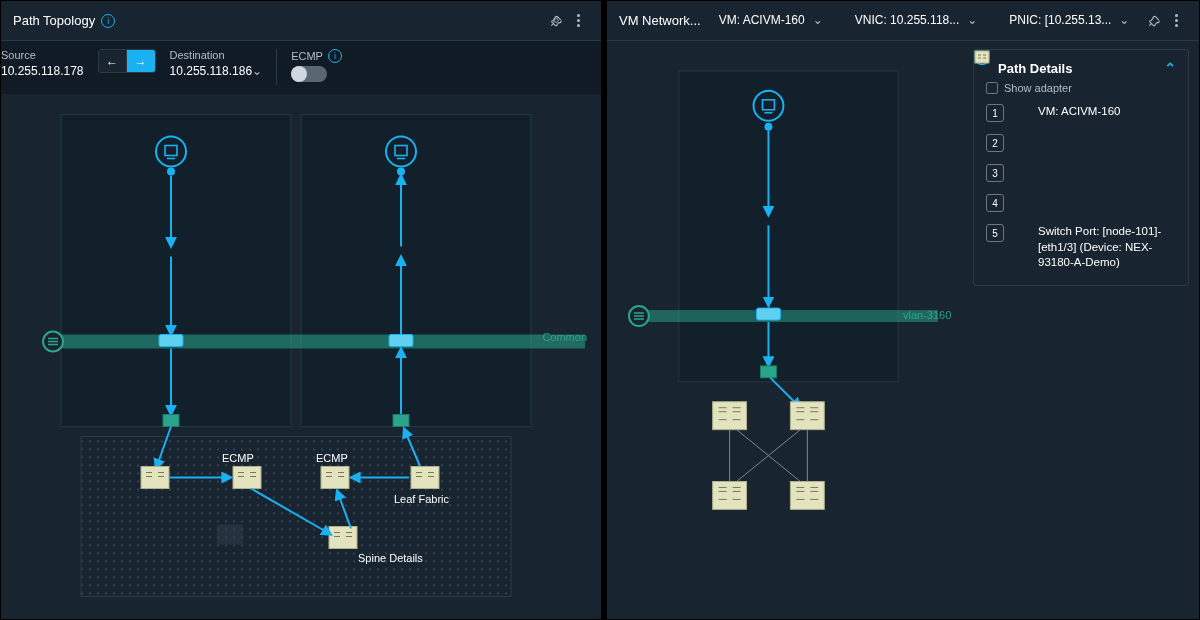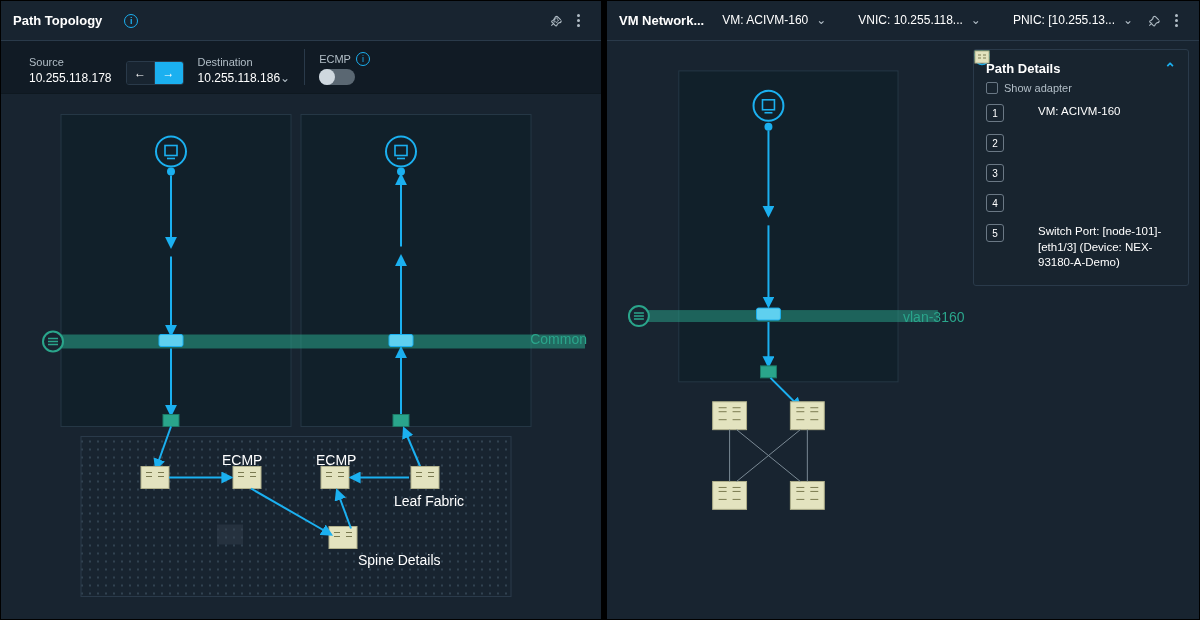--- a/index.html
+++ b/index.html
@@ -23,30 +23,30 @@
   *{box-sizing:border-box;}
   html,body{margin:0;padding:0;width:1200px;height:620px;background:var(--bg);font-family:Arial,Helvetica,sans-serif;color:var(--text);font-size:12px;overflow:hidden;}
   .app{display:flex;width:100%;height:100%;}
   .panel{display:flex;flex-direction:column;background:var(--panel);border:1px solid #000;}
   .panel.left{width:602px;}
   .panel.right{flex:1;}
   .vgap{width:4px;background:#000;}
 
   
   .hdr{display:flex;align-items:center;height:40px;padding:0 12px;border-bottom:1px solid var(--panel-border);}
-  .hdr .title{font-weight:bold;font-size:13px;display:flex;align-items:flex-end;gap:22px;}
+  .hdr .title{font-weight:normal;font-size:13px;display:flex;align-items:flex-end;gap:6px;}
   .hdr .spacer{flex:1;}
   .icon-btn{width:22px;height:22px;display:flex;align-items:center;justify-content:center;border-radius:3px;cursor:pointer;color:var(--text-dim);}
   .info-icon{width:14px;height:14px;border:1px solid var(--blue);border-radius:50%;color:var(--blue);font-size:9px;display:flex;align-items:center;justify-content:center;}
   .pin-icon svg{width:14px;height:14px;}
   .kebab{display:flex;flex-direction:column;gap:2px;align-items:center;justify-content:center;}
   .kebab span{width:3px;height:3px;background:var(--text-dim);border-radius:50%;}
 
   
-  .toolbar{display:flex;align-items:flex-end;padding:8px 28px;background:var(--toolbar);gap:14px;border-bottom:1px solid #0e1820;}
+  .toolbar{display:flex;align-items:flex-start;padding:8px 0;background:var(--toolbar);gap:14px;border-bottom:1px solid #0e1820;}
   .field{display:flex;flex-direction:column;gap:3px;}
   .field .lbl{color:var(--text-dim);font-size:11px;}
   .field .val{color:#fff;font-size:12px;}
   .swap{display:flex;border:1px solid #2a3a4a;border-radius:3px;overflow:hidden;}
   .swap .half{width:28px;height:22px;display:flex;align-items:center;justify-content:center;background:#182430;color:#fff;cursor:pointer;}
   .swap .half.active{background:var(--blue);}
   .swap .half:first-child{border-right:1px solid #2a3a4a;}
   .dest-select{display:flex;align-items:center;gap:0;}
   .chev{color:var(--text-dim);}
   .vdiv{width:1px;height:36px;background:#2a3a4a;}
@@ -57,31 +57,31 @@
   .dd{display:flex;align-items:center;gap:6px;padding:4px 2px;cursor:pointer;border-bottom:1px solid transparent;color:#fff;font-size:12px;}
   .dd .chev{margin-left:2px;}
   .dd-row{display:flex;gap:28px;align-items:center;}
 
   
   .canvas{position:relative;flex:1;background:var(--panel);}
   .canvas svg{position:absolute;inset:0;}
 
   
   .details{position:absolute;right:10px;top:8px;width:216px;background:#18242f;border:1px solid #2a3a4a;border-radius:3px;padding:10px 12px 14px 12px;}
-  .details .dtitle{display:flex;align-items:center;justify-content:space-between;font-weight:bold;font-size:13px;margin-bottom:6px;}
+  .details .dtitle{display:flex;align-items:center;justify-content:space-between;font-weight:bold;font-size:13px;margin-bottom:6px;margin-left:12px;}
   .chev-up{color:var(--blue);font-size:14px;}
   .chk-row{display:flex;align-items:center;gap:6px;color:var(--text-dim);font-size:11px;margin-bottom:10px;}
   .chk{width:12px;height:12px;border:1px solid #6a7885;border-radius:2px;}
   .step{display:flex;gap:8px;margin-bottom:12px;}
   .step .num{width:18px;height:18px;border:1px solid var(--badge-border);border-radius:3px;display:flex;align-items:center;justify-content:center;font-size:10px;color:#fff;flex-shrink:0;}
   .step .ic{width:18px;height:18px;display:flex;align-items:center;justify-content:center;flex-shrink:0;}
   .step .txt{font-size:11.5px;line-height:1.35;color:#fff;word-break:break-word;}
 
   
-  .canvas .lbl-txt{position:absolute;font-size:14px;color:var(--text-dim);}
+  .canvas .lbl-txt{position:absolute;font-size:11px;color:var(--text-dim);}
   .canvas .lbl-green{color:var(--teal);}
 
   .switch-rect{fill:var(--switch-fill);stroke:var(--switch-stroke);stroke-width:1;}
   .port-rect{fill:#2aa58b;stroke:#1d7a66;}
   .vm-circle{fill:none;stroke:var(--blue);stroke-width:2;}
   .flowline{stroke:var(--blue);stroke-width:2;fill:none;}
   .flow-arrow{fill:var(--blue);}
   .faintline{stroke:#7a8a95;stroke-width:1;}
 </style>
 </head>

